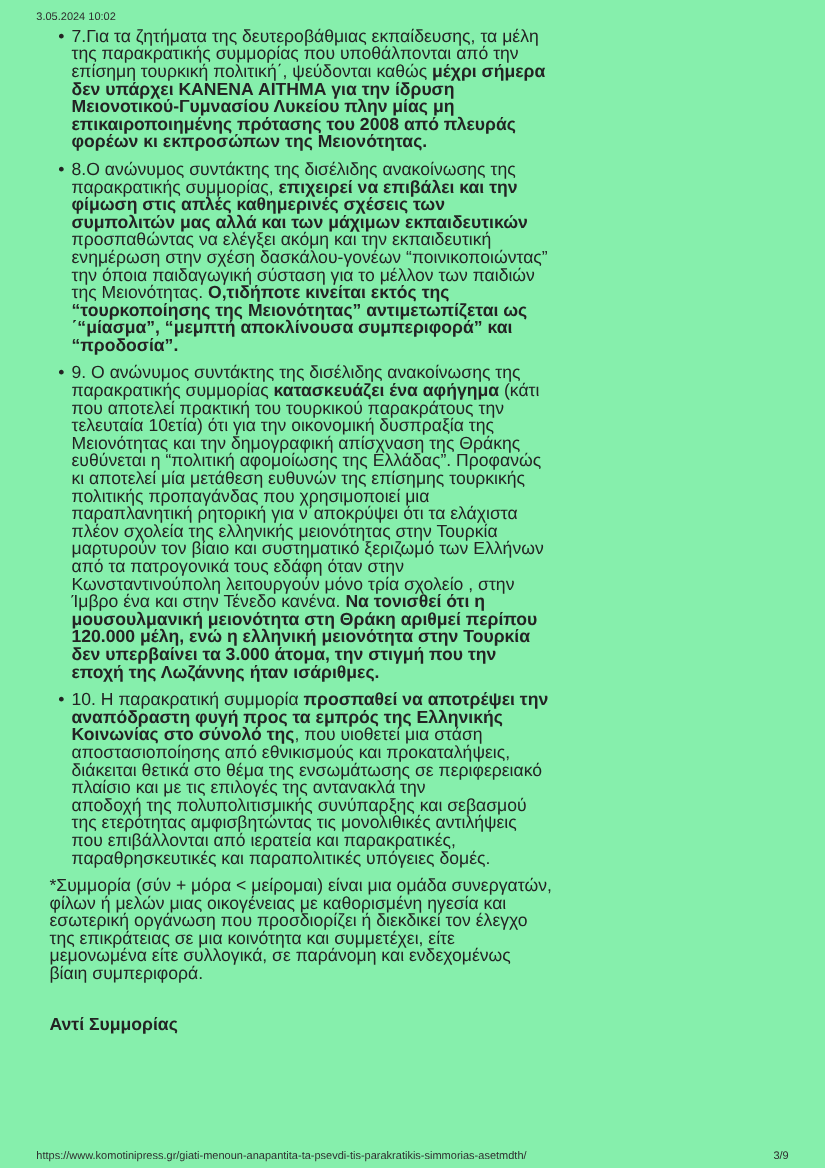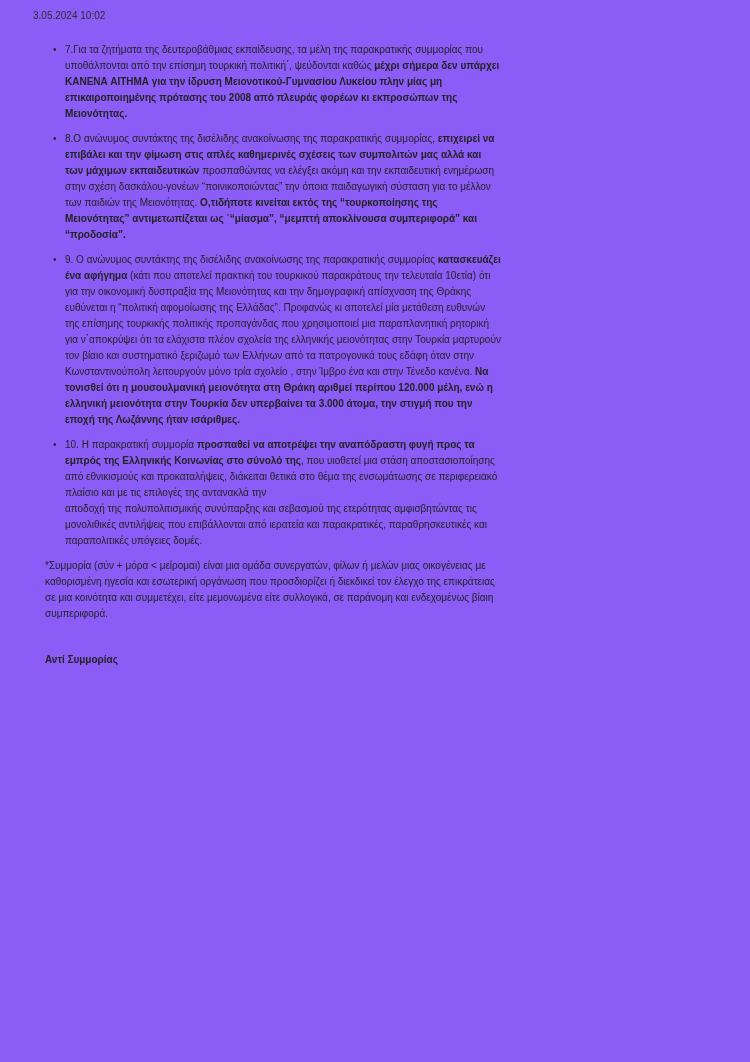--- a/index.html
+++ b/index.html
@@ -1,20 +1,20 @@
 <!DOCTYPE html>
 <html lang="el"><head>
 <meta charset="utf-8">
 <style>
   html, body { margin: 0; padding: 0; background: #ffffff; }
   .page {
     position: relative;
     width: 750px;
     height: 1062px;
-    background: #8b5cf6;
+    background: #86efac;
     overflow: hidden;
     font-family: "Liberation Sans", "DejaVu Sans", sans-serif;
     color: #232323;
   }
   
   .print-header {
     position: absolute;
     top: 10px; left: 33px; right: 33px;
     display: flex;
     align-items: baseline;
@@ -37,23 +37,23 @@
     align-items: baseline;
     font-size: 10px;
     color: #2e2e2e;
   }
   .pf-url { white-space: nowrap; overflow: hidden; }
   .pf-page { white-space: nowrap; }
   
   .article {
     position: absolute;
     left: 45px;
-    top: 42px;
+    top: 26px;
     width: 457px;
-    font-size: 10px;
+    font-size: 16px;
     line-height: 16px;
   }
   .article-list {
     list-style: none;
     margin: 0;
     padding: 0 0 0 20px;
   }
   .article-list li {
     position: relative;
     margin-bottom: 9px;
@@ -89,14 +89,18 @@
     <ul class="article-list">
         <li><span class="seg-n">7.Για τα ζητήματα της δευτεροβάθμιας εκπαίδευσης, τα μέλη της παρακρατικής συμμορίας που υποθάλπονται από την επίσημη τουρκική πολιτική΄, ψεύδονται καθώς </span><span class="seg-b">μέχρι σήμερα δεν υπάρχει ΚΑΝΕΝΑ ΑΙΤΗΜΑ για την ίδρυση Μειονοτικού-Γυμνασίου Λυκείου πλην μίας μη επικαιροποιημένης πρότασης του 2008 από πλευράς φορέων κι εκπροσώπων της Μειονότητας.</span></li>
         <li><span class="seg-n">8.Ο ανώνυμος συντάκτης της δισέλιδης ανακοίνωσης της παρακρατικής συμμορίας, </span><span class="seg-b">επιχειρεί να επιβάλει και την φίμωση στις απλές καθημερινές σχέσεις των συμπολιτών μας αλλά και των μάχιμων εκπαιδευτικών</span><span class="seg-i"> προσπαθώντας να ελέγξει ακόμη και την εκπαιδευτική ενημέρωση στην σχέση δασκάλου-γονέων “ποινικοποιώντας” την όποια παιδαγωγική σύσταση για το μέλλον των παιδιών της Μειονότητας. </span><span class="seg-b">Ο,τιδήποτε κινείται εκτός της “τουρκοποίησης της Μειονότητας” αντιμετωπίζεται ως ΄“μίασμα”, “μεμπτή αποκλίνουσα συμπεριφορά” και “προδοσία”.</span></li>
         <li><span class="seg-n">9. Ο ανώνυμος συντάκτης της δισέλιδης ανακοίνωσης της παρακρατικής συμμορίας </span><span class="seg-b">κατασκευάζει ένα αφήγημα</span><span class="seg-n"> (κάτι που αποτελεί πρακτική του τουρκικού παρακράτους την τελευταία 10ετία) ότι για την οικονομική δυσπραξία της Μειονότητας και την δημογραφική απίσχναση της Θράκης ευθύνεται η “πολιτική αφομοίωσης της Ελλάδας”. Προφανώς κι αποτελεί μία μετάθεση ευθυνών της επίσημης τουρκικής πολιτικής προπαγάνδας που χρησιμοποιεί μια παραπλανητική ρητορική για ν΄αποκρύψει ότι τα ελάχιστα πλέον σχολεία της ελληνικής μειονότητας στην Τουρκία μαρτυρούν τον βίαιο και συστηματικό ξεριζωμό των Ελλήνων από τα πατρογονικά τους εδάφη όταν στην Κωνσταντινούπολη λειτουργούν μόνο τρία σχολείο , στην Ίμβρο ένα και στην Τένεδο κανένα. </span><span class="seg-b">Να τονισθεί ότι η μουσουλμανική μειονότητα στη Θράκη αριθμεί περίπου 120.000 μέλη, ενώ η ελληνική μειονότητα στην Τουρκία δεν υπερβαίνει τα 3.000 άτομα, την στιγμή που την εποχή της Λωζάννης ήταν ισάριθμες.</span></li>
         <li><span class="seg-n">10. Η παρακρατική συμμορία </span><span class="seg-b">προσπαθεί να αποτρέψει την αναπόδραστη φυγή προς τα εμπρός της Ελληνικής Κοινωνίας στο σύνολό της</span><span class="seg-i">, που υιοθετεί μια στάση αποστασιοποίησης από εθνικισμούς και προκαταλήψεις, διάκειται θετικά στο θέμα της ενσωμάτωσης σε περιφερειακό πλαίσιο και με τις επιλογές της αντανακλά την</span><br><span class="seg-i">αποδοχή της πολυπολιτισμικής συνύπαρξης και σεβασμού της ετερότητας αμφισβητώντας τις μονολιθικές αντιλήψεις που επιβάλλονται από ιερατεία και παρακρατικές, παραθρησκευτικές και παραπολιτικές υπόγειες δομές.</span></li>
       </ul>
     <p class="footnote">*Συμμορία (σύν + μόρα &lt; μείρομαι) είναι μια ομάδα συνεργατών, φίλων ή μελών μιας οικογένειας με καθορισμένη ηγεσία και εσωτερική οργάνωση που προσδιορίζει ή διεκδικεί τον έλεγχο της επικράτειας σε μια κοινότητα και συμμετέχει, είτε μεμονωμένα είτε συλλογικά, σε παράνομη και ενδεχομένως βίαιη συμπεριφορά.</p>
     <p class="closing">Αντί Συμμορίας</p>
   </main>
 
+  <footer class="print-footer">
+    <span class="pf-url">https://www.komotinipress.gr/giati-menoun-anapantita-ta-psevdi-tis-parakratikis-simmorias-asetmdth/</span>
+    <span class="pf-page">3/9</span>
+  </footer>
 
 </div>
 
 </body></html>

